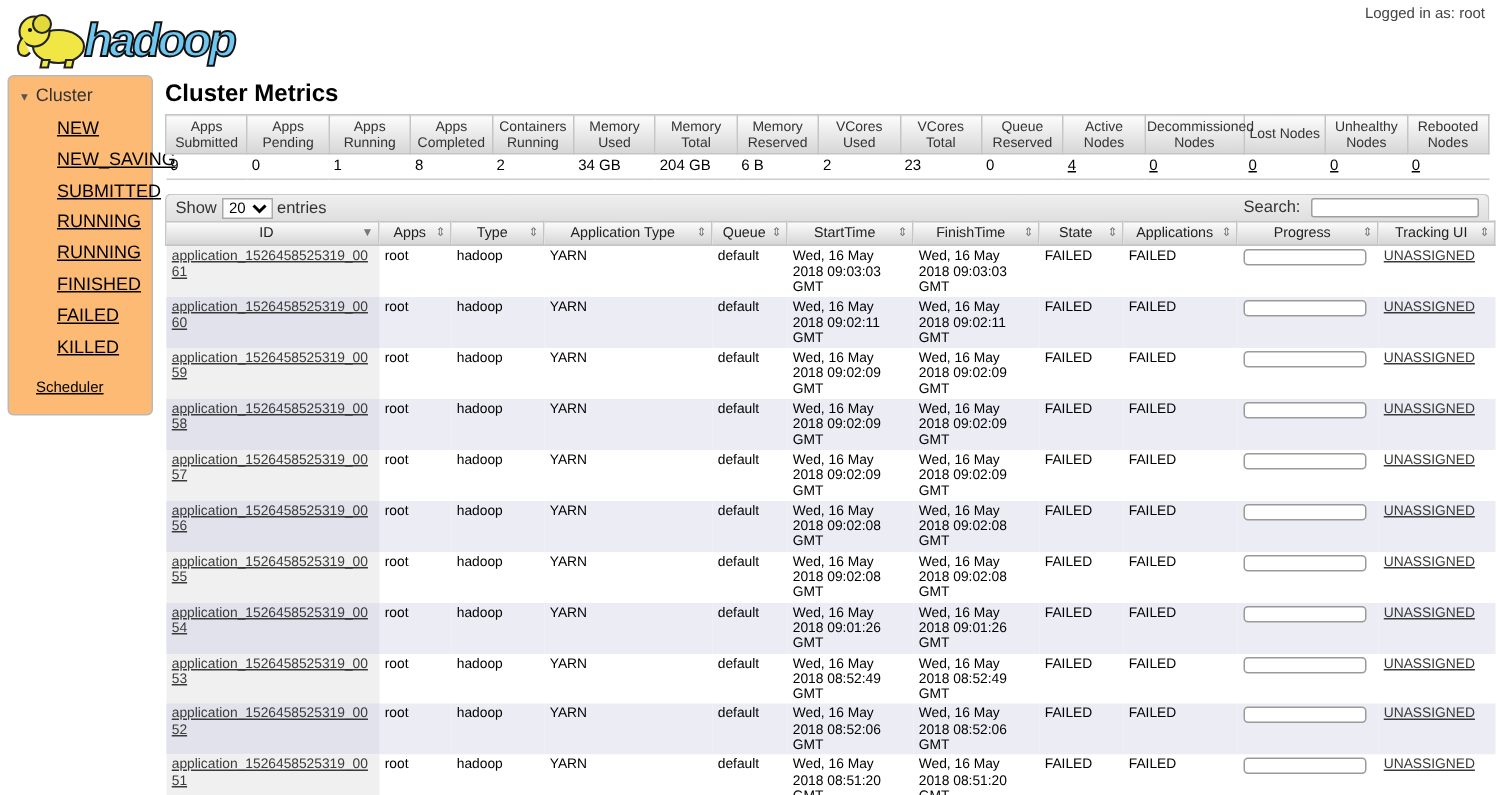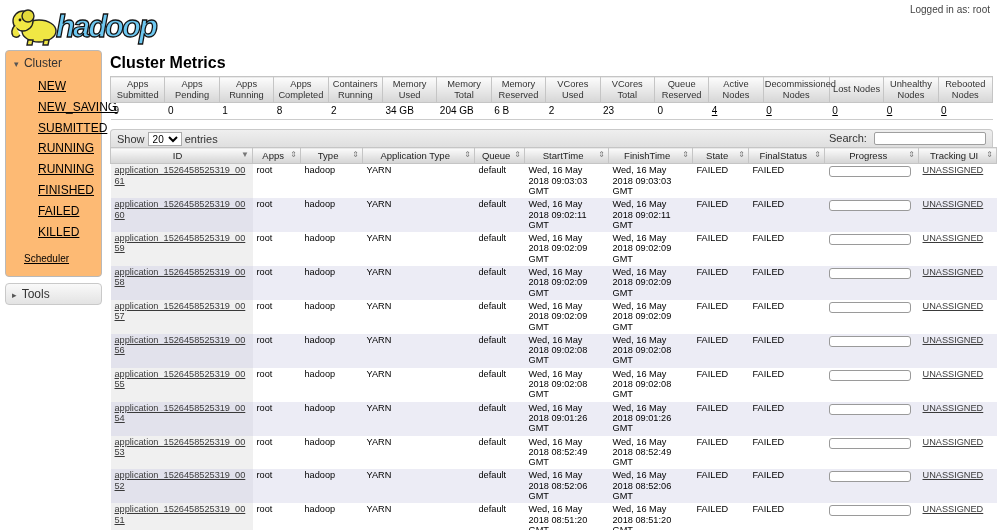--- a/index.html
+++ b/index.html
@@ -101,21 +101,20 @@
         <li><a href="#">NEW_SAVING</a></li>
         <li><a href="#">SUBMITTED</a></li>
         <li><a href="#">RUNNING</a></li>
         <li><a href="#">RUNNING</a></li>
         <li><a href="#">FINISHED</a></li>
         <li><a href="#">FAILED</a></li>
         <li><a href="#">KILLED</a></li>
       </ul>
       <div class="scheduler"><a href="#">Scheduler</a></div>
     </div>
-    <div class="tools-bar"><span class="tri">▸</span> <span>Tools</span></div>
   </div>
 
   <div class="main">
     <div class="section-title">Cluster Metrics</div>
 
     <table class="metrics">
       <thead>
         <tr>
           <th>Apps Submitted</th>
           <th>Apps Pending</th>
@@ -189,21 +188,21 @@
         <thead>
           <tr>
             <th><span class="sort-icon">▼</span><span>ID</span></th>
             <th><span class="sort-icon">⇕</span><span>Apps</span></th>
             <th><span class="sort-icon">⇕</span><span>Type</span></th>
             <th><span class="sort-icon">⇕</span><span>Application Type</span></th>
             <th><span class="sort-icon">⇕</span><span>Queue</span></th>
             <th><span class="sort-icon">⇕</span><span>StartTime</span></th>
             <th><span class="sort-icon">⇕</span><span>FinishTime</span></th>
             <th><span class="sort-icon">⇕</span><span>State</span></th>
-            <th><span class="sort-icon">⇕</span><span>FinalStatus</span></th>
+            <th><span class="sort-icon">⇕</span><span>Applications</span></th>
             <th><span class="sort-icon">⇕</span><span>Progress</span></th>
             <th><span class="sort-icon">⇕</span><span>Tracking UI</span></th>
           </tr>
         </thead>
         <tbody>
             <tr>
     <td class="sorted"><a href="#">application_1526458525319_0061</a></td>
     <td>root</td>
     <td>hadoop</td>
     <td>YARN</td>

